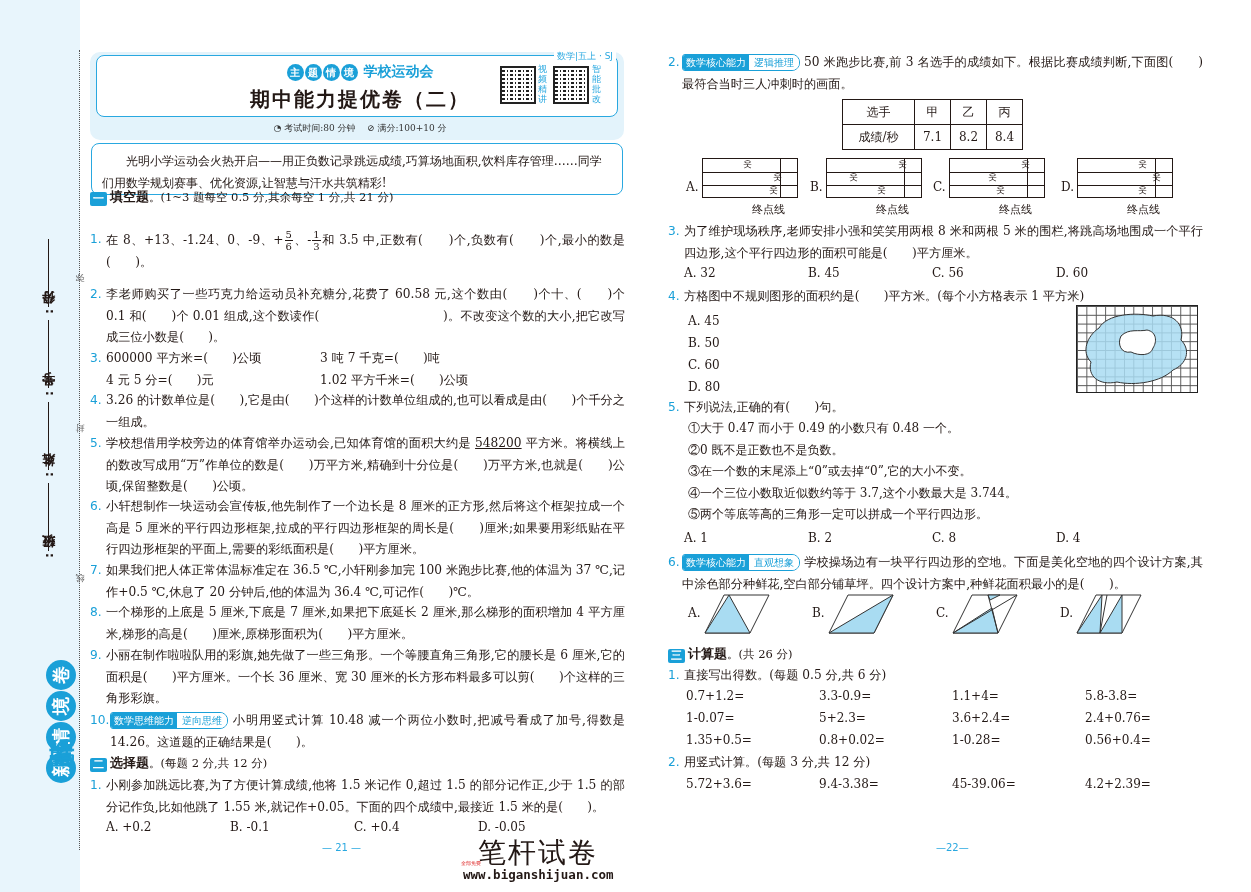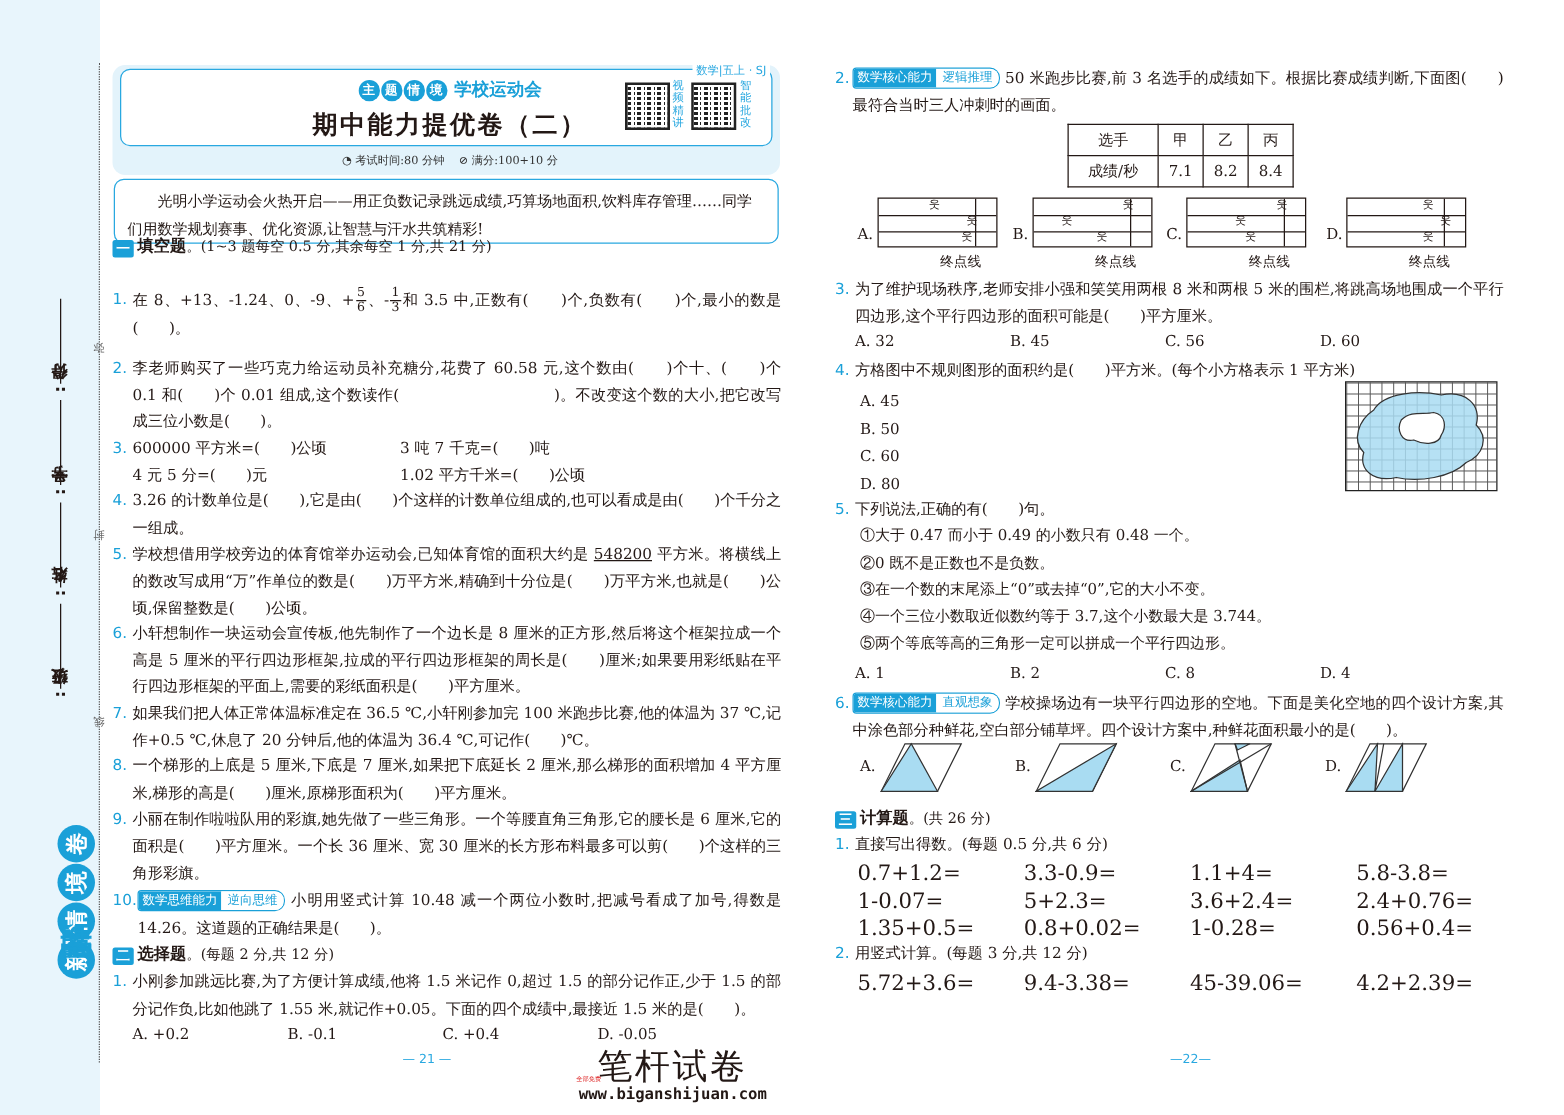--- a/index.html
+++ b/index.html
@@ -40,28 +40,28 @@
   .section-h .note { font-family: "DejaVu Serif", serif; font-weight: normal; font-size: 11.5px; }
 
   .q { position: absolute; left: 0; width: 535px; line-height: 21.5px; font-size: 12.2px; }
   .q .qn { position: absolute; left: 0; color: #1aa0d8; font-family: "DejaVu Sans", sans-serif; }
   .q .qt { display: block; padding-left: 16px; text-align: justify; }
   .tagpair { display: inline-flex; vertical-align: middle; font-family: "DejaVu Sans", sans-serif; font-size: 10px; border: 1px solid #1aa0d8; border-radius: 3px 8px 8px 3px; overflow: hidden; margin-right: 4px; line-height: 15px; }
   .tagpair .a { background: #1aa0d8; color: #fff; padding: 0 3px; }
   .tagpair .b { color: #1aa0d8; padding: 0 5px; background: #fff; }
   .opts { position: absolute; left: 16px; display: flex; font-size: 12px; }
   .opts span { width: 124px; }
-  .calc-row { position: absolute; left: 18px; display: flex; font-size: 17px; }
+  .calc-row { position: absolute; left: 18px; display: flex; font-size: 12px; }
   .calc-row span { width: 133px; }
   .pg-num { position: absolute; top: 842px; font-family: "DejaVu Sans", sans-serif; font-size: 10px; color: #29a8e0; }
 
   .frac { display: inline-flex; flex-direction: column; vertical-align: middle; font-size: 10px; line-height: 11px; text-align: center; margin: 0 1px; }
   .frac .n { border-bottom: 1px solid #231815; padding: 0 1px; }
 
-  table.scores { position: absolute; left: 186px; top: 99px; border-collapse: collapse; font-size: 12px; }
+  table.scores { position: absolute; left: 174px; top: 99px; border-collapse: collapse; font-size: 12px; }
   table.scores td { border: 1.2px solid #231815; padding: 0; height: 25px; text-align: center; }
   .race { position: absolute; top: 158px; }
   .race .lbl { position: absolute; left: 0; top: 22px; font-size: 12px; }
   .race .track { position: absolute; left: 16px; top: 0; width: 96px; height: 40px; border: 1px solid #231815; }
   .race .lane { position: absolute; left: 0; width: 100%; border-top: 1px solid #231815; }
   .race .finish { position: absolute; top: 0; left: 77px; height: 100%; border-left: 1.2px solid #231815; }
   .race .runner { position: absolute; font-size: 9px; line-height: 9px; }
   .race .fl { position: absolute; top: 44px; left: 66px; font-size: 11px; width: 50px; }
 
   .grid-fig { position: absolute; left: 408px; top: 305px; width: 122px; height: 88px; border: 1px solid #222; background-image: linear-gradient(#555 1px, transparent 1px), linear-gradient(90deg, #555 1px, transparent 1px); background-size: 9.4px 8.8px; }

